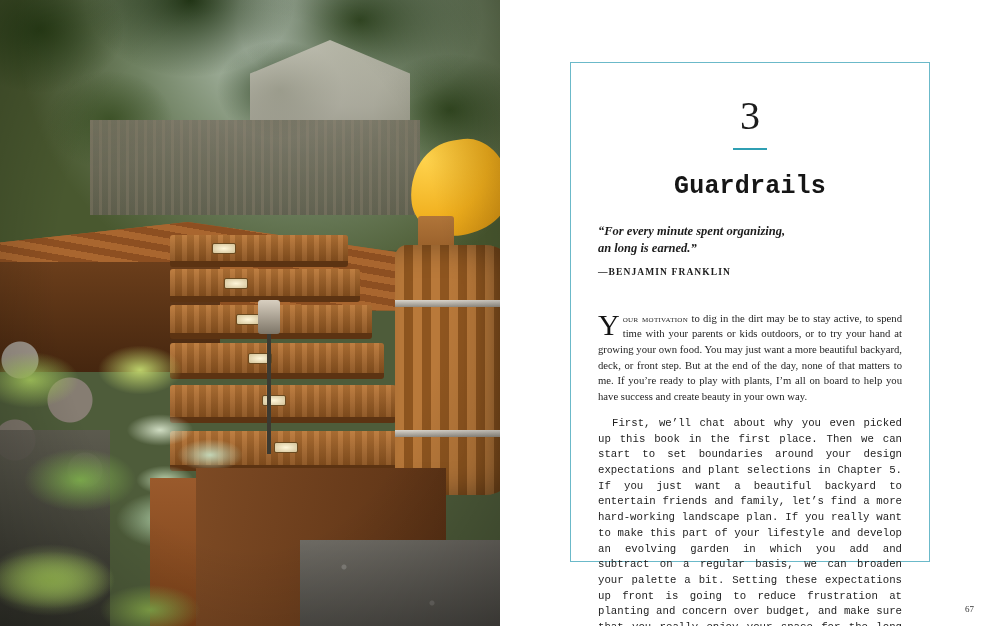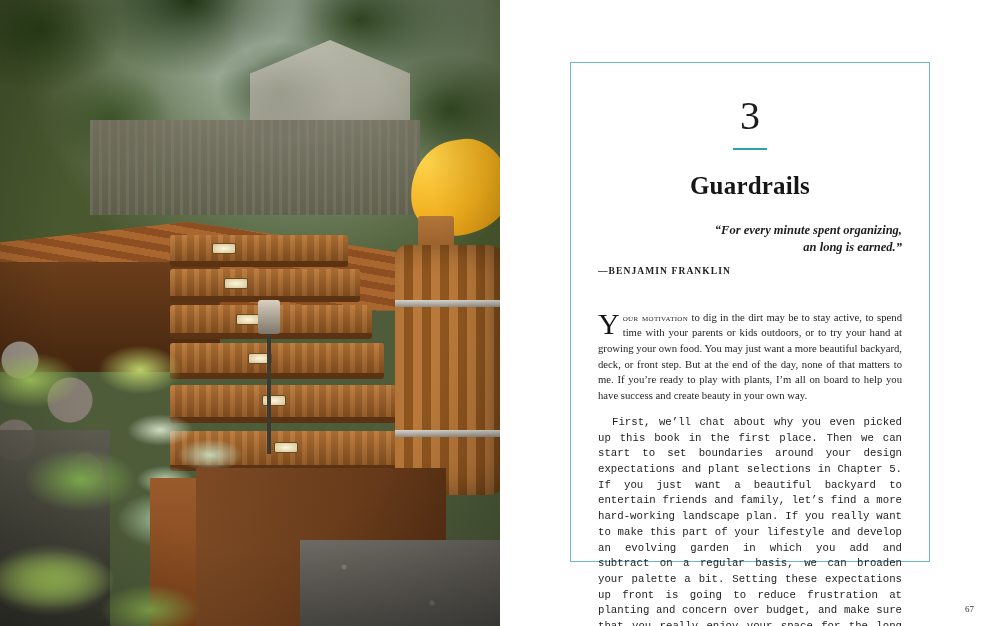--- a/index.html
+++ b/index.html
@@ -215,29 +215,29 @@
     font-weight: 400;
   }
   .number-rule {
     width: 34px;
     height: 2px;
     background: #2f9fb3;
     margin: 0 auto 22px;
   }
   .chapter-title {
     text-align: center;
-    font-family: Liberation Serif, serif;
+    font-family: Liberation Mono, monospace;
     font-weight: 700;
     font-size: 25px;
     letter-spacing: .2px;
     color: #161616;
     margin: 0 0 22px;
   }
   .epigraph {
-    text-align: right;
+    text-align: left;
     font-family: "Liberation Serif", serif;
     font-style: italic;
     font-weight: 700;
     font-size: 12.5px;
     line-height: 1.38;
     color: #1c1c1c;
     margin: 0 0 9px;
   }
   .attribution {
     text-align: left;

